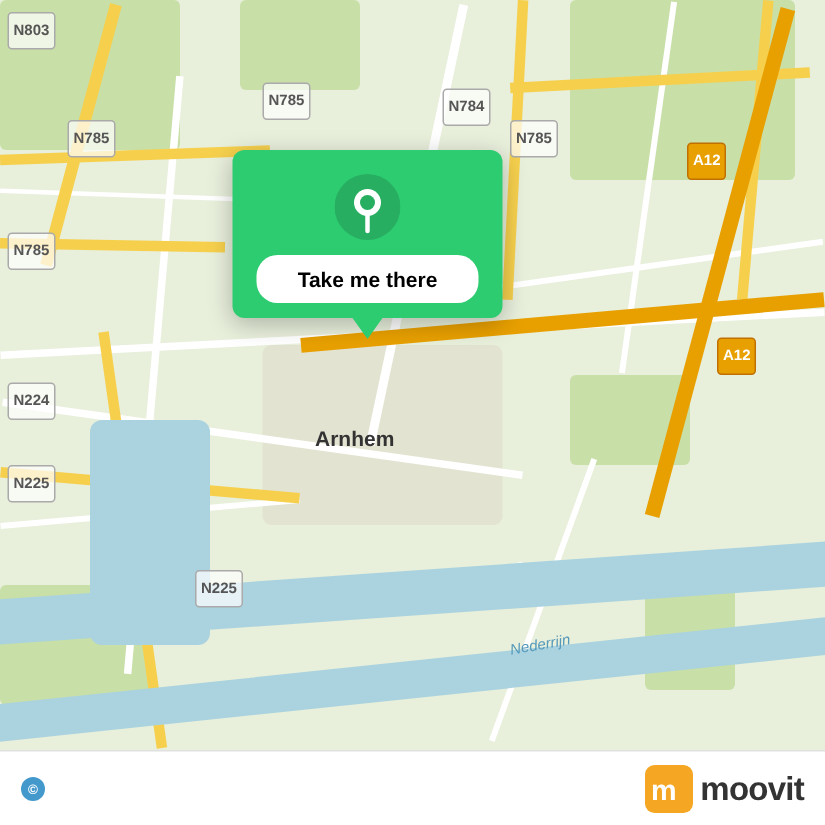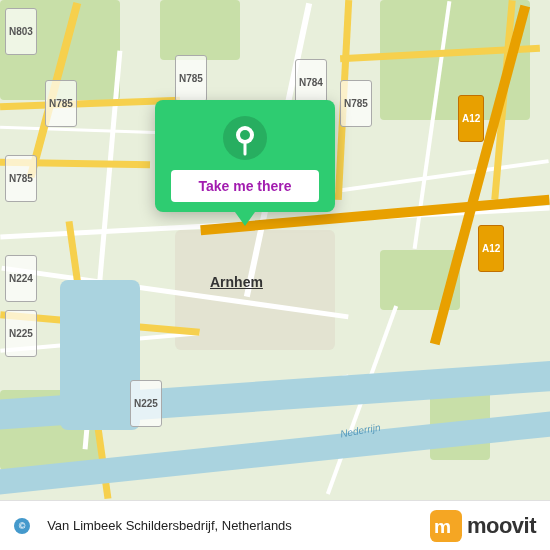--- a/index.html
+++ b/index.html
@@ -55,21 +55,21 @@
       border-radius: 2px;
     }
 
     
     .road-label {
       position: absolute;
       font-size: 10px;
       color: #555;
       font-weight: bold;
       background: rgba(255,255,255,0.7);
-      padding: 17px 3px;
+      padding: 6px 3px;
       border-radius: 3px;
       border: 1px solid #aaa;
       white-space: nowrap;
     }
 
     
     .city-label {
       position: absolute;
       font-size: 14px;
       color: #333;
@@ -102,23 +102,23 @@
     }
 
     .pin-icon {
       width: 44px;
       height: 44px;
       margin-bottom: 10px;
     }
 
     #take-me-there-btn {
       background: #ffffff;
-      color: #a21caf;
+      color: #000000;
       border: none;
-      border-radius: 4px;
+      border-radius: 14px;
       padding: 8px 18px;
       font-size: 14px;
       font-weight: 600;
       cursor: pointer;
       width: 100%;
       text-align: center;
     }
 
     
     #popup-card::after {
@@ -280,40 +280,39 @@
   <div class="road-label" style="top:155px;left:5px;">N785</div>
   <div class="road-label" style="top:255px;left:5px;">N224</div>
   <div class="road-label" style="top:310px;left:5px;">N225</div>
   <div class="road-label" style="top:380px;left:130px;">N225</div>
   <div class="road-label" style="top:12px;left:295px;margin-top:47px;">N784</div>
   <div class="road-label" style="top:55px;left:175px;">N785</div>
   <div class="road-label" style="top:80px;left:340px;">N785</div>
   <div class="road-label" style="top:95px;left:458px;background:#e8a000;color:#fff;border-color:#c07000;">A12</div>
   <div class="road-label" style="top:225px;left:478px;background:#e8a000;color:#fff;border-color:#c07000;">A12</div>
 
-  <div class="city-label" style="top:274px;left:210px;text-decoration:underline;">Arnhem</div>
+  <div class="city-label" style="top:284px;left:210px;">Arnhem</div>
 
   <div class="river-label" style="top:425px;left:340px;">Nederrijn</div>
 
   <div id="popup-card">
     <svg class="pin-icon" viewBox="0 0 44 44">
       <circle cx="22" cy="22" r="22" fill="#27ae60"></circle>
       <circle cx="22" cy="19" r="9" fill="white"></circle>
       <circle cx="22" cy="19" r="5" fill="#27ae60"></circle>
       <path d="M22 28 Q22 36 22 38" stroke="white" stroke-width="3" fill="none" stroke-linecap="round"></path>
     </svg>
     <button id="take-me-there-btn">Take me there</button>
   </div>
 </div>
 
 <div id="footer">
   <div id="footer-left">
     <span id="osm-logo">©</span>
     &nbsp;&nbsp;
-    <span id="footer-title">Van Limbeek Schildersbedrijf, Netherlands</span>
   </div>
   <div id="moovit-logo">
     <svg class="moovit-m" viewBox="0 0 40 40">
       <rect width="40" height="40" rx="8" fill="#f5a623"></rect>
       <text x="5" y="29" font-size="24" font-weight="bold" fill="white" font-family="Arial">m</text>
     </svg>
     <span class="moovit-text">moovit</span>
   </div>
 </div>
 

